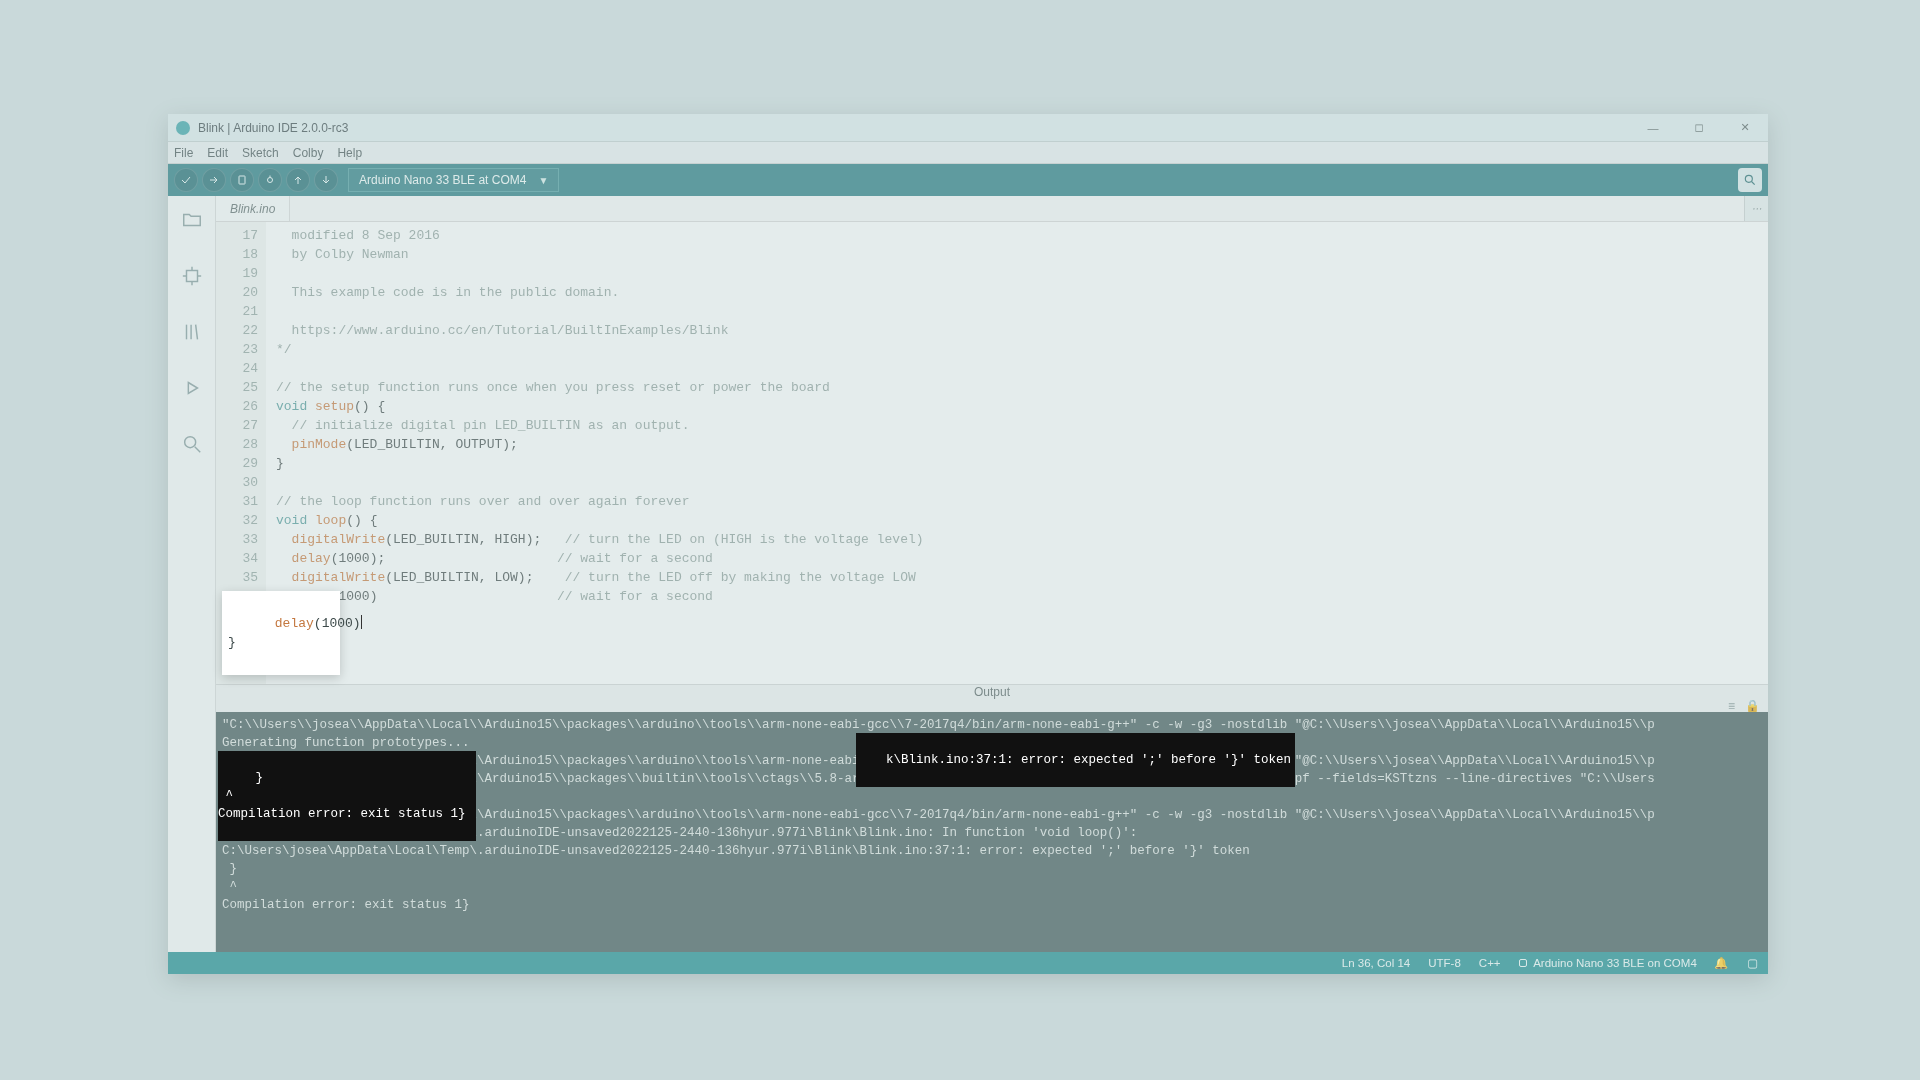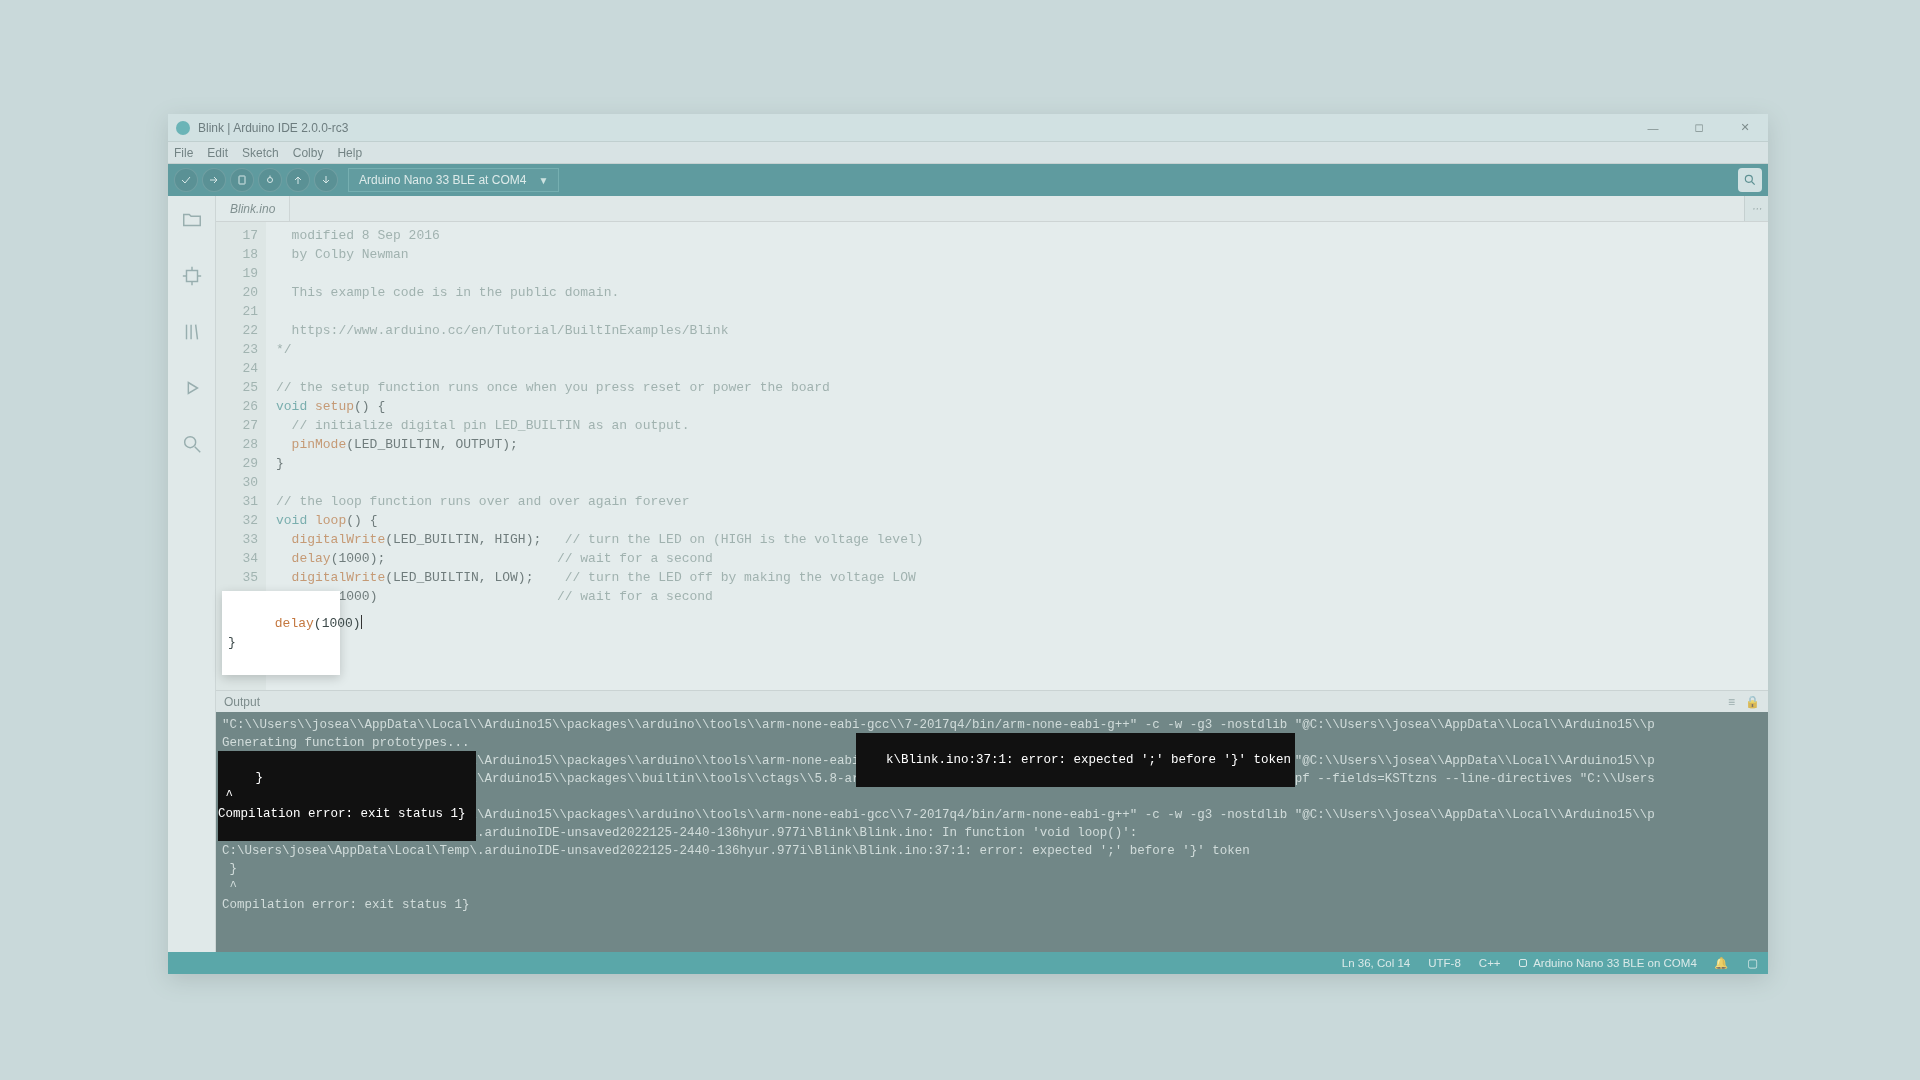--- a/index.html
+++ b/index.html
@@ -233,27 +233,28 @@
   }
   .cursor-blink {
     display: inline-block;
     width: 1px; height: 14px;
     background: #333;
     vertical-align: -2px;
   }
 
   
   .output-head {
-    height: 22px;
+    height: 28px;
     background: var(--output-head);
     border-top: 1px solid var(--border-faint);
     display: flex; align-items: center;
     padding: 0 8px;
     font-size: 12px;
     color: #546262;
+    flex-direction: column;
   }
   .oh-icons { margin-left: auto; display: flex; gap: 10px; color: #7f9292; }
 
   .output {
     height: 240px;
     background: var(--output-bg);
     color: #d5dddb;
     font-family: "Consolas","Courier New",monospace;
     font-size: 12.5px;
     line-height: 18px;

